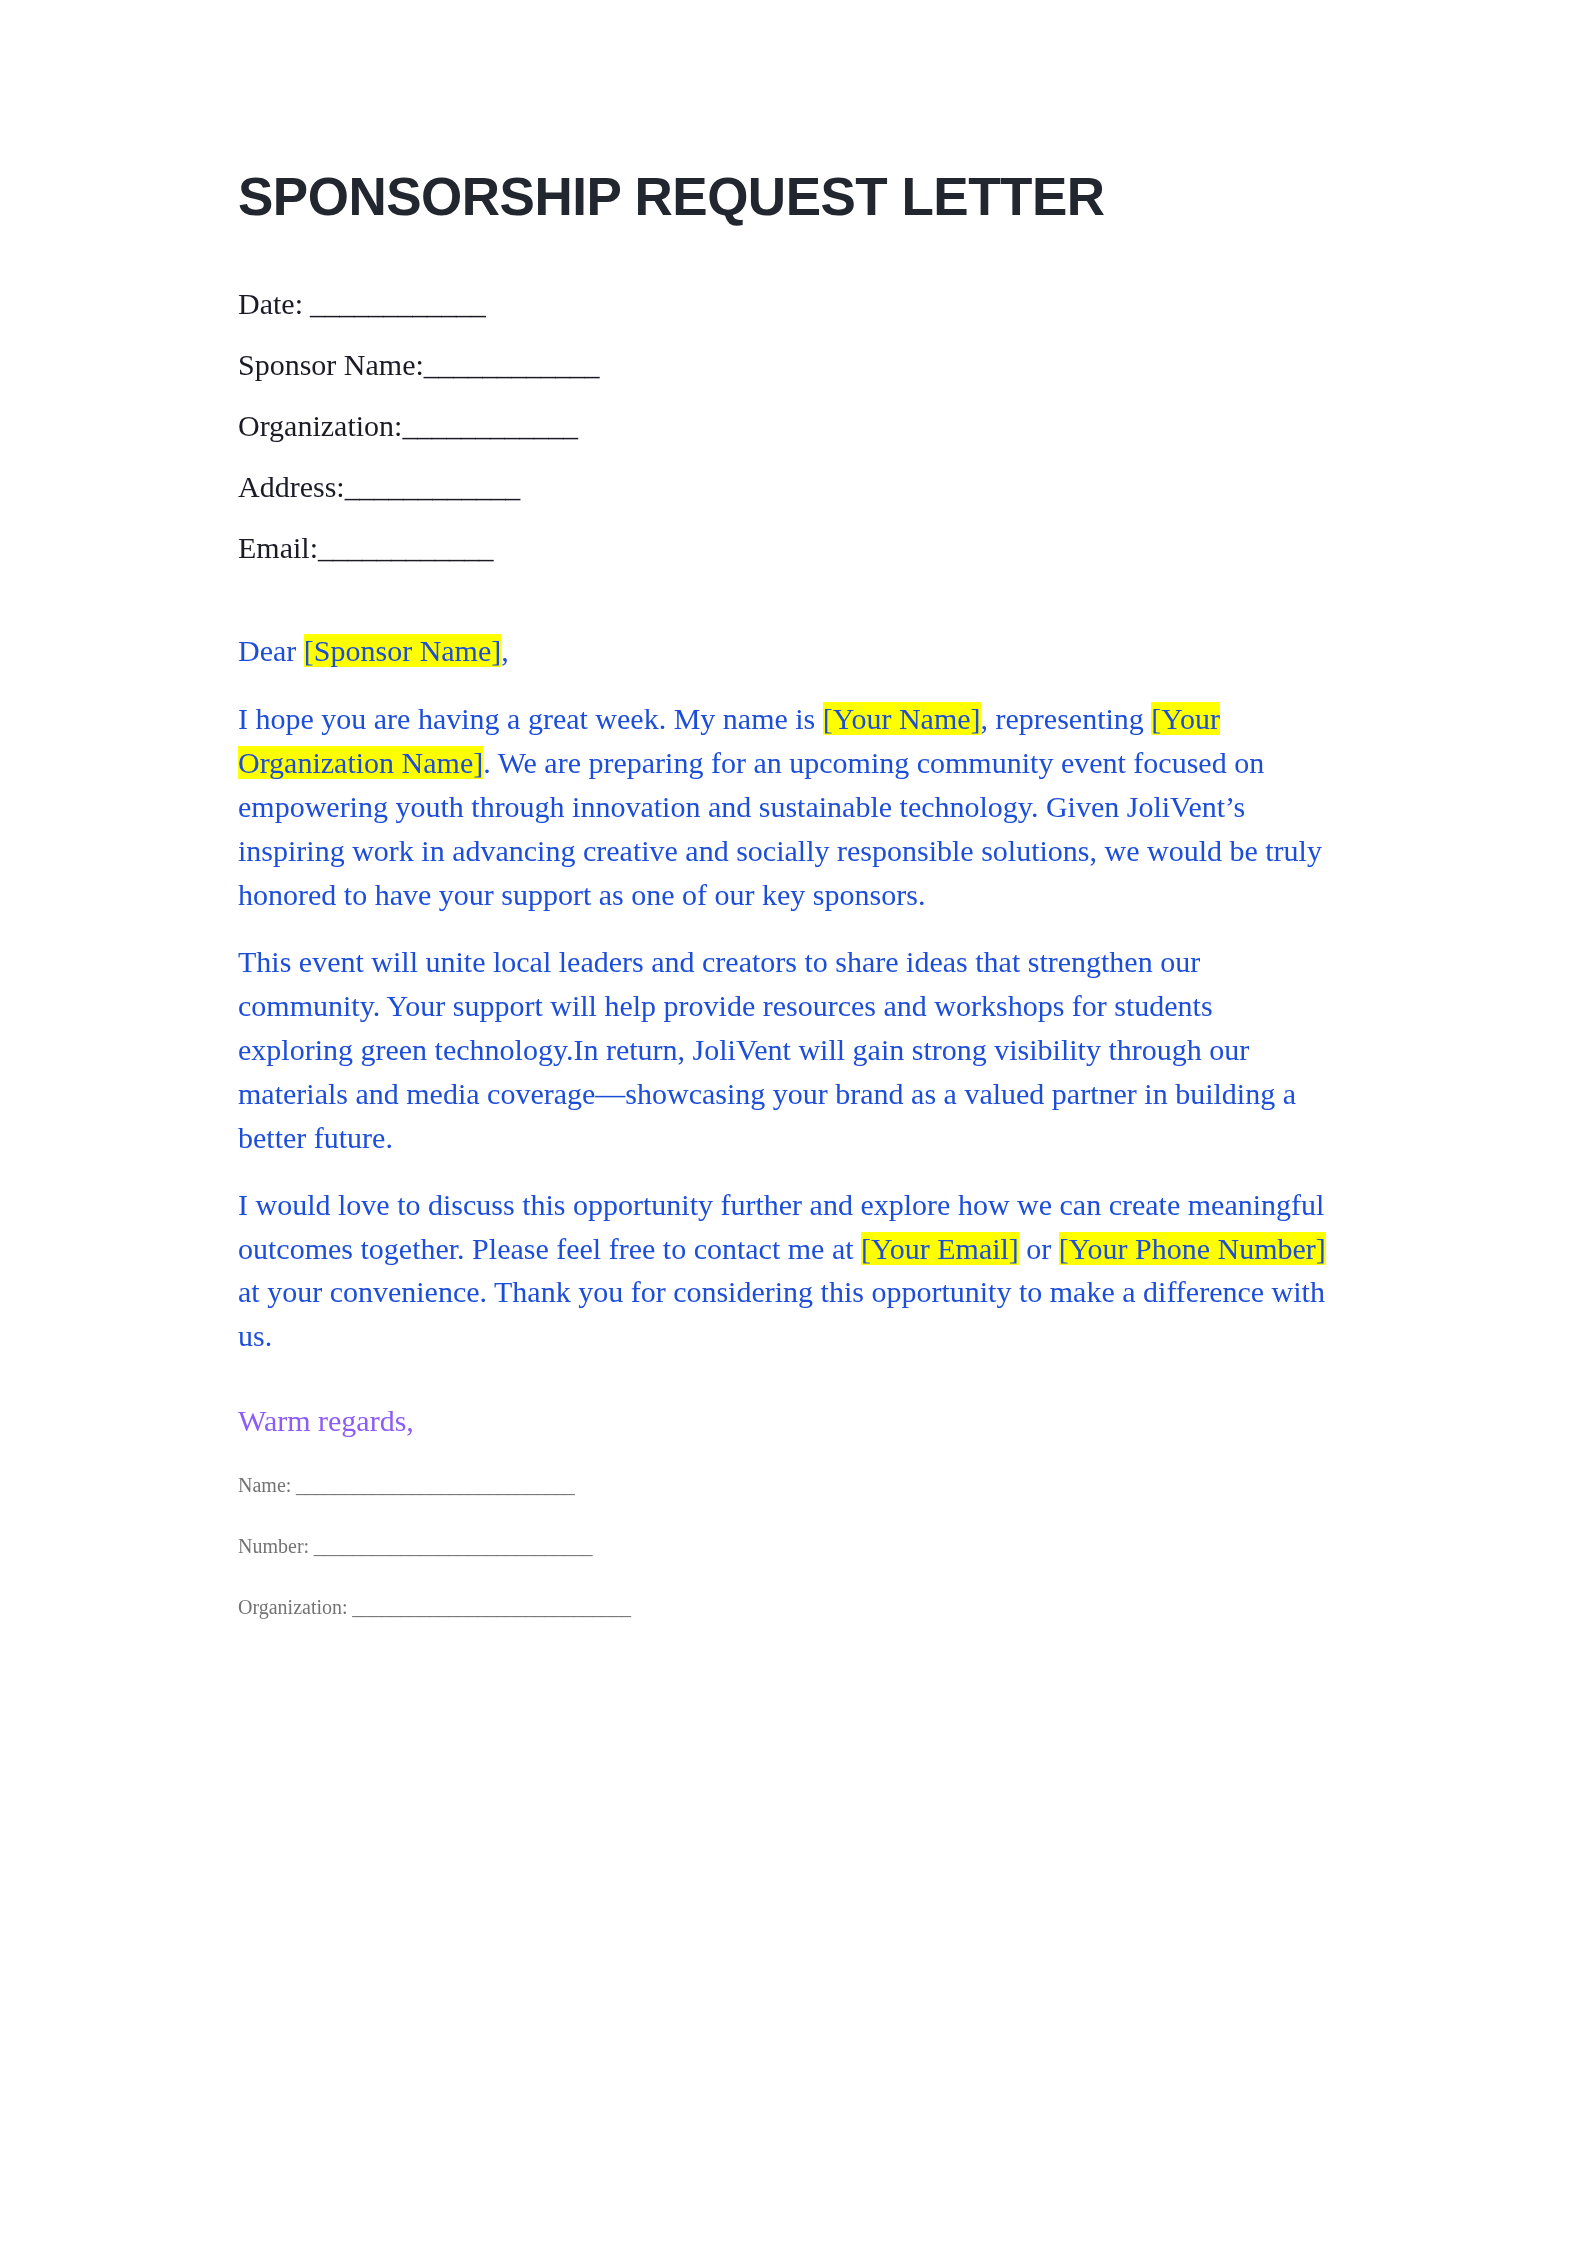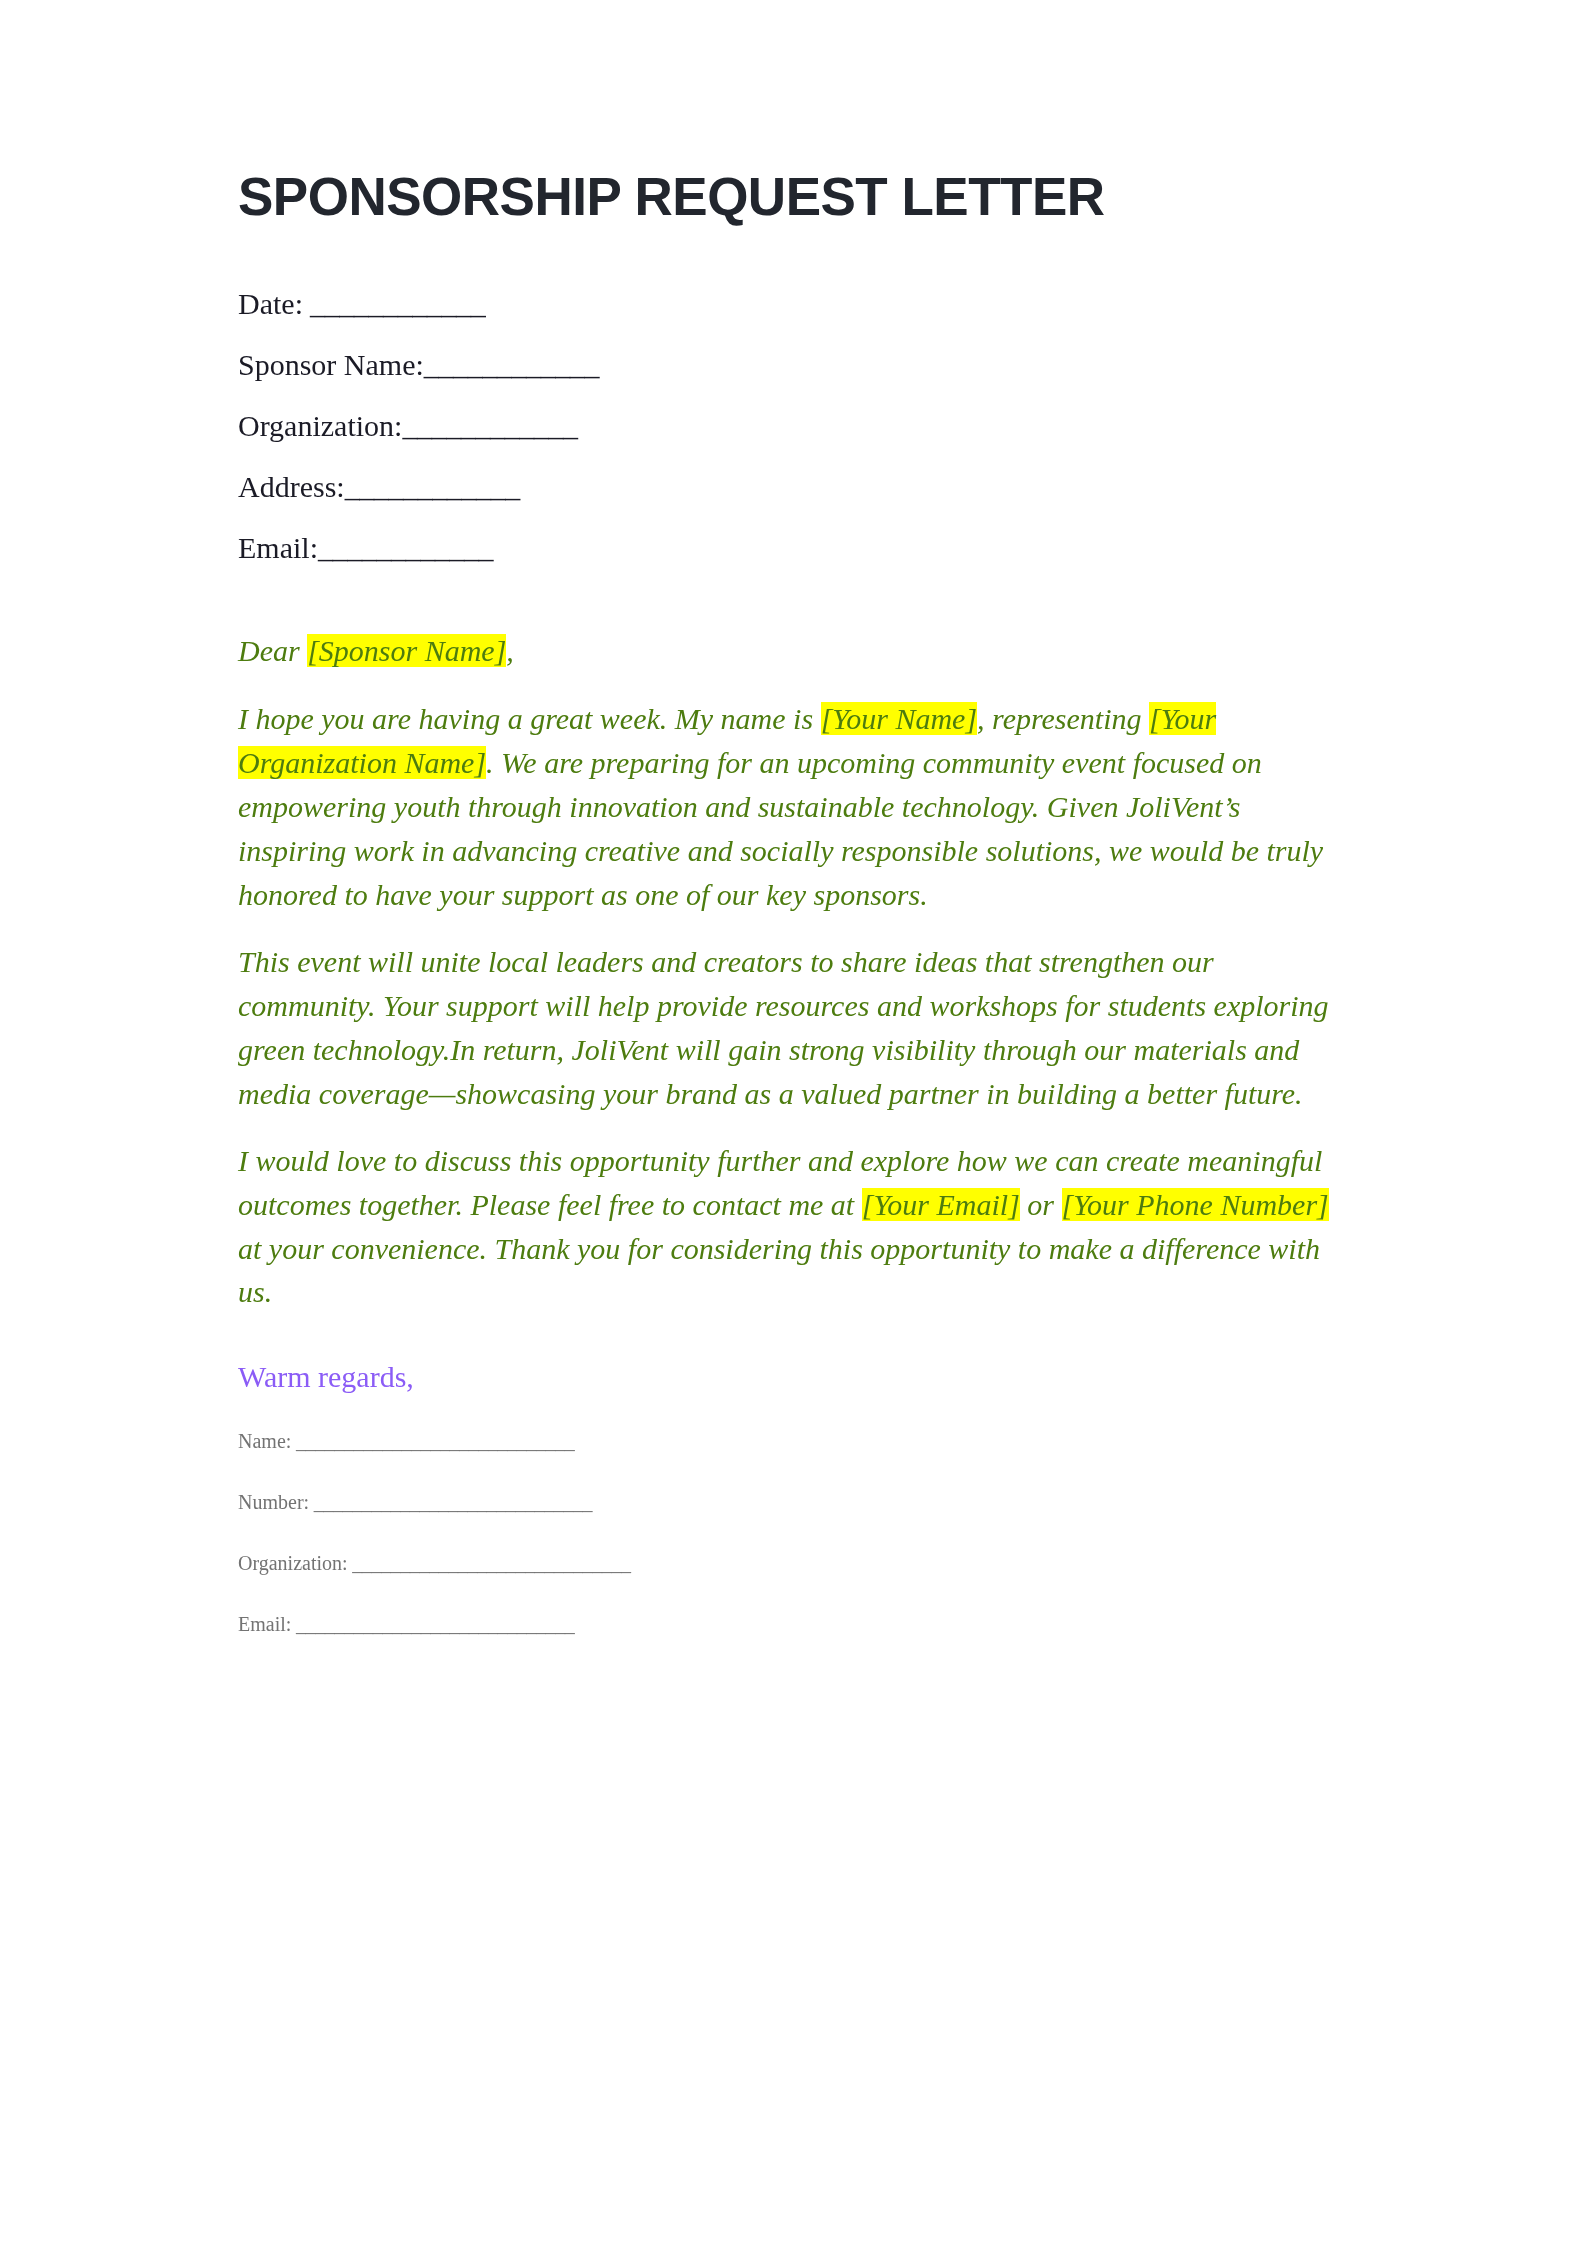--- a/index.html
+++ b/index.html
@@ -54,25 +54,24 @@
     white-space: nowrap;
   }
   .field-label { }
   .field-rule {
     letter-spacing: -0.4px;
   }
 
   
   .para {
     font-size: 30px;
-    color: #4d7c0f;
+    color: #1d4ed8;
     line-height: 1.465;
     margin: 0;
     text-align: left;
-    font-style: italic;
   }
   .greeting {
     margin-top: 35px;
     line-height: 1.465;
   }
   .para.p1 { margin-top: 24px; }
   .para.p2 { margin-top: 23px; }
   .para.p3 { margin-top: 23px; }
 
   .hl {
@@ -153,20 +152,17 @@
       </div>
 
       <div class="sig-row">
         <span>Number:</span><span class="sig-rule"> _____________________________</span>
       </div>
 
       <div class="sig-row">
         <span>Organization:</span><span class="sig-rule"> _____________________________</span>
       </div>
 
-      <div class="sig-row">
-        <span>Email:</span><span class="sig-rule"> _____________________________</span>
-      </div>
 
     </div>
 
   </div>
 </div>
 
 </body></html>

